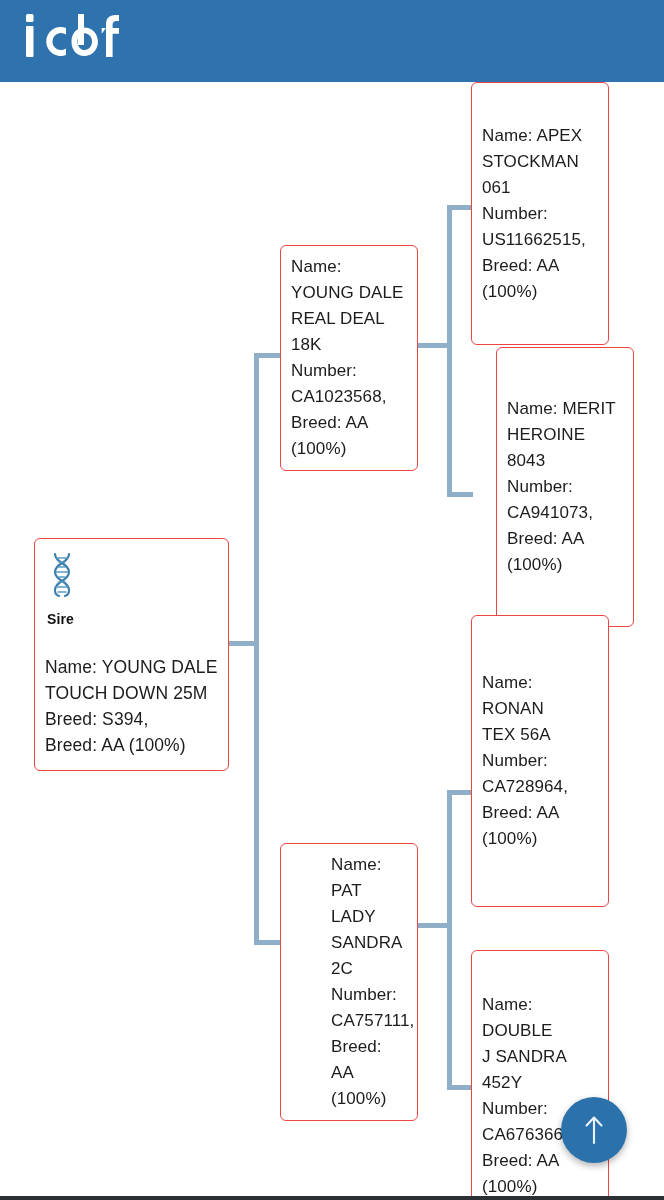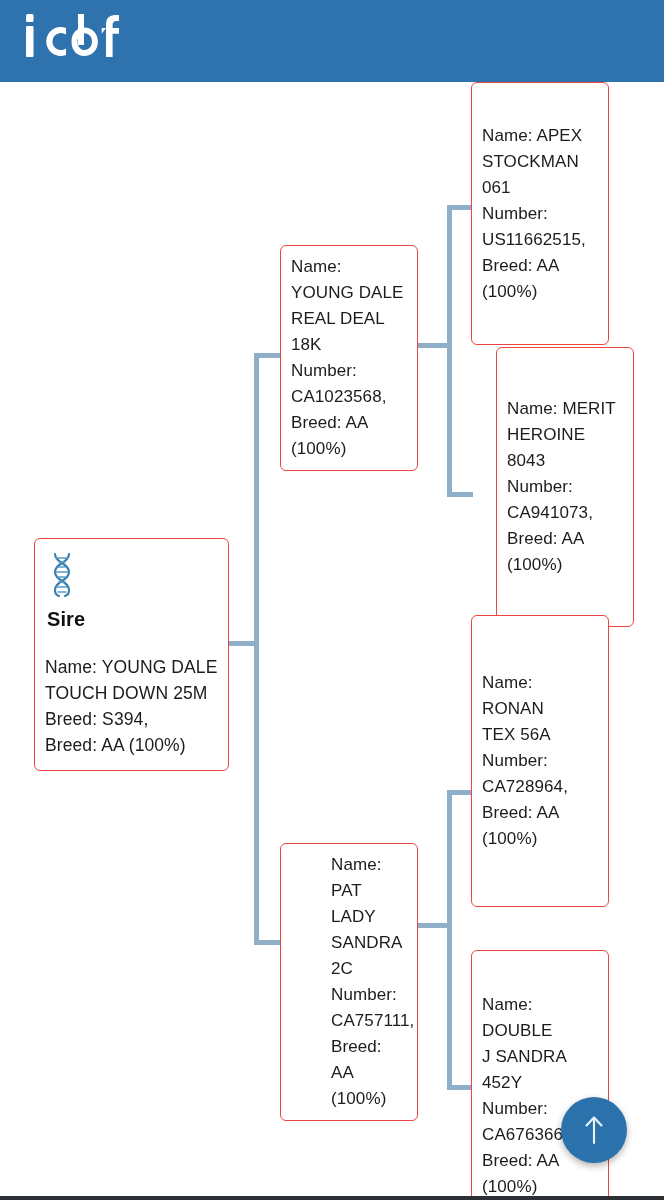--- a/index.html
+++ b/index.html
@@ -40,21 +40,21 @@
     letter-spacing: 0.1px;
     z-index: 20;
   }
   .node .body { padding: 10px 11px; }
   .node.gen1 { font-size: 17.5px; line-height: 26px; }
   .node.gen2 .body, .node.gen3 .body { padding: 8px 10px; }
 
   .node .dna-icon { display: block; margin: 4px 0 2px 4px; }
   .node .role {
     font-weight: bold;
-    font-size: 20px;
+    font-size: 14px;
     margin: 2px 0 22px 4px;
     color: #111;
   }
   .node .lines { margin-left: 2px; }
 
   
   #node-sire  { left: 34px;  top: 538px; width: 195px; }
   #node-sire .body { padding: 8px 10px 12px 8px; }
 
   #node-sire-sire { left: 280px; top: 245px; width: 138px; }

